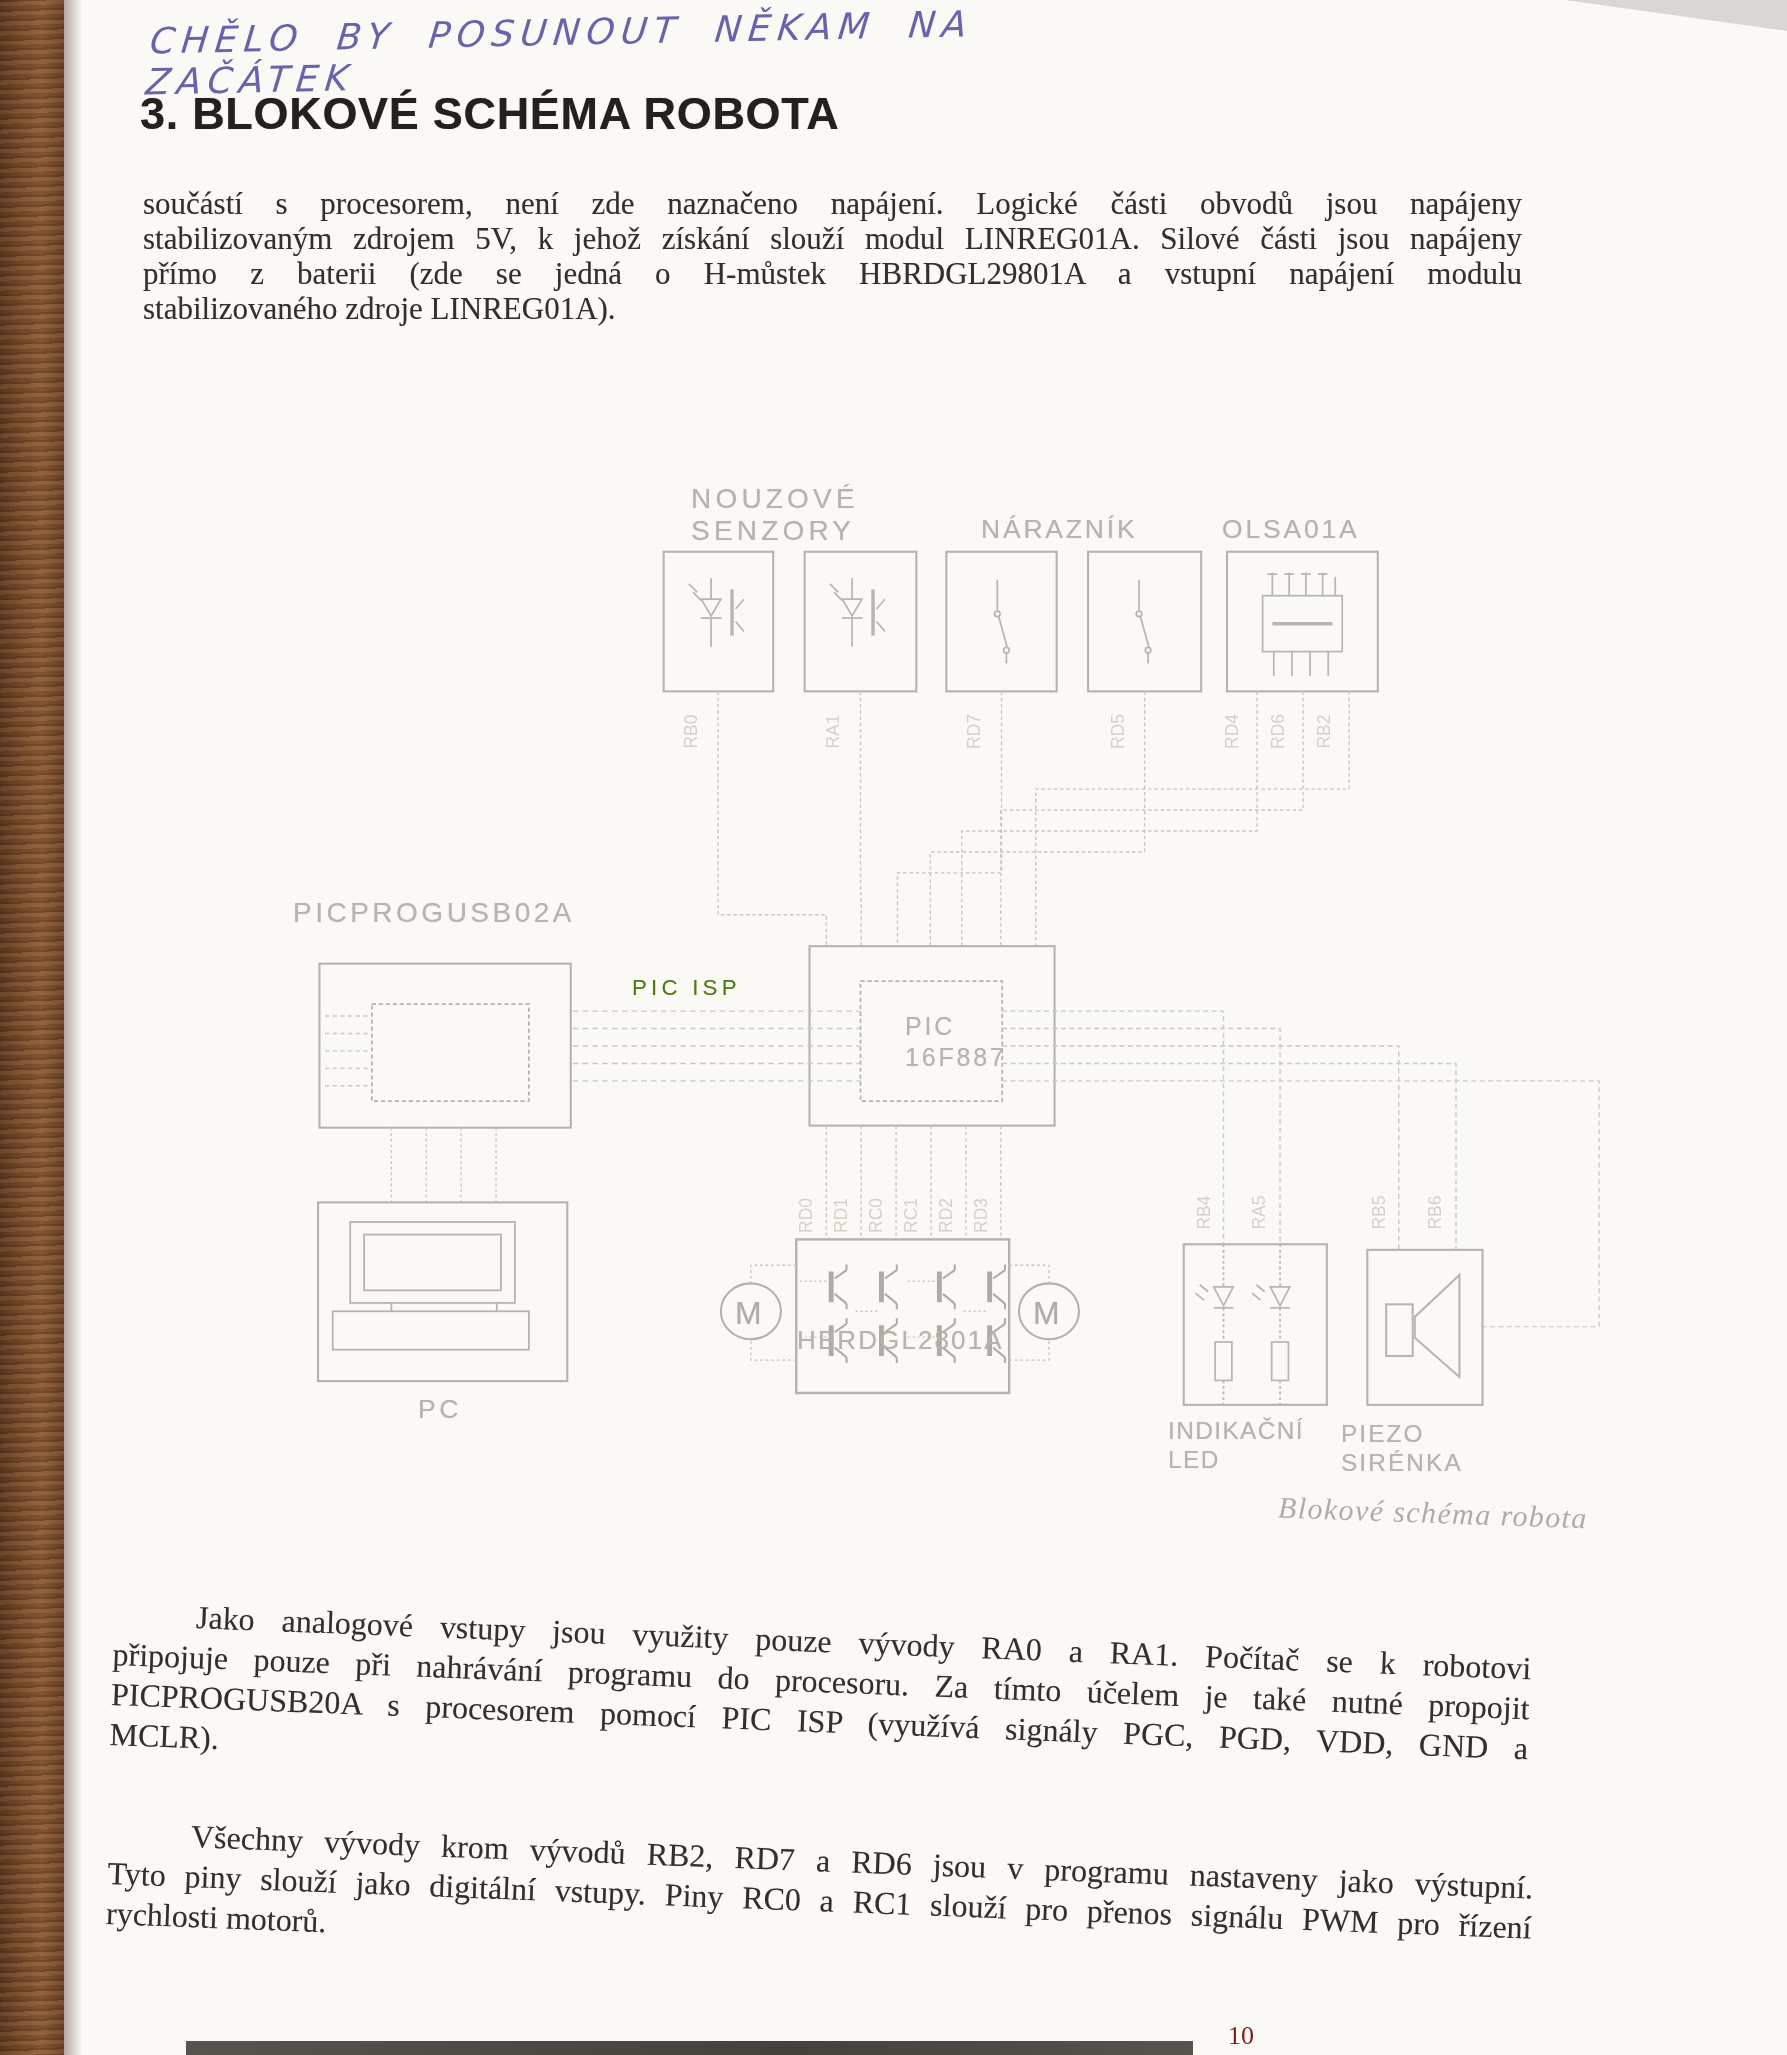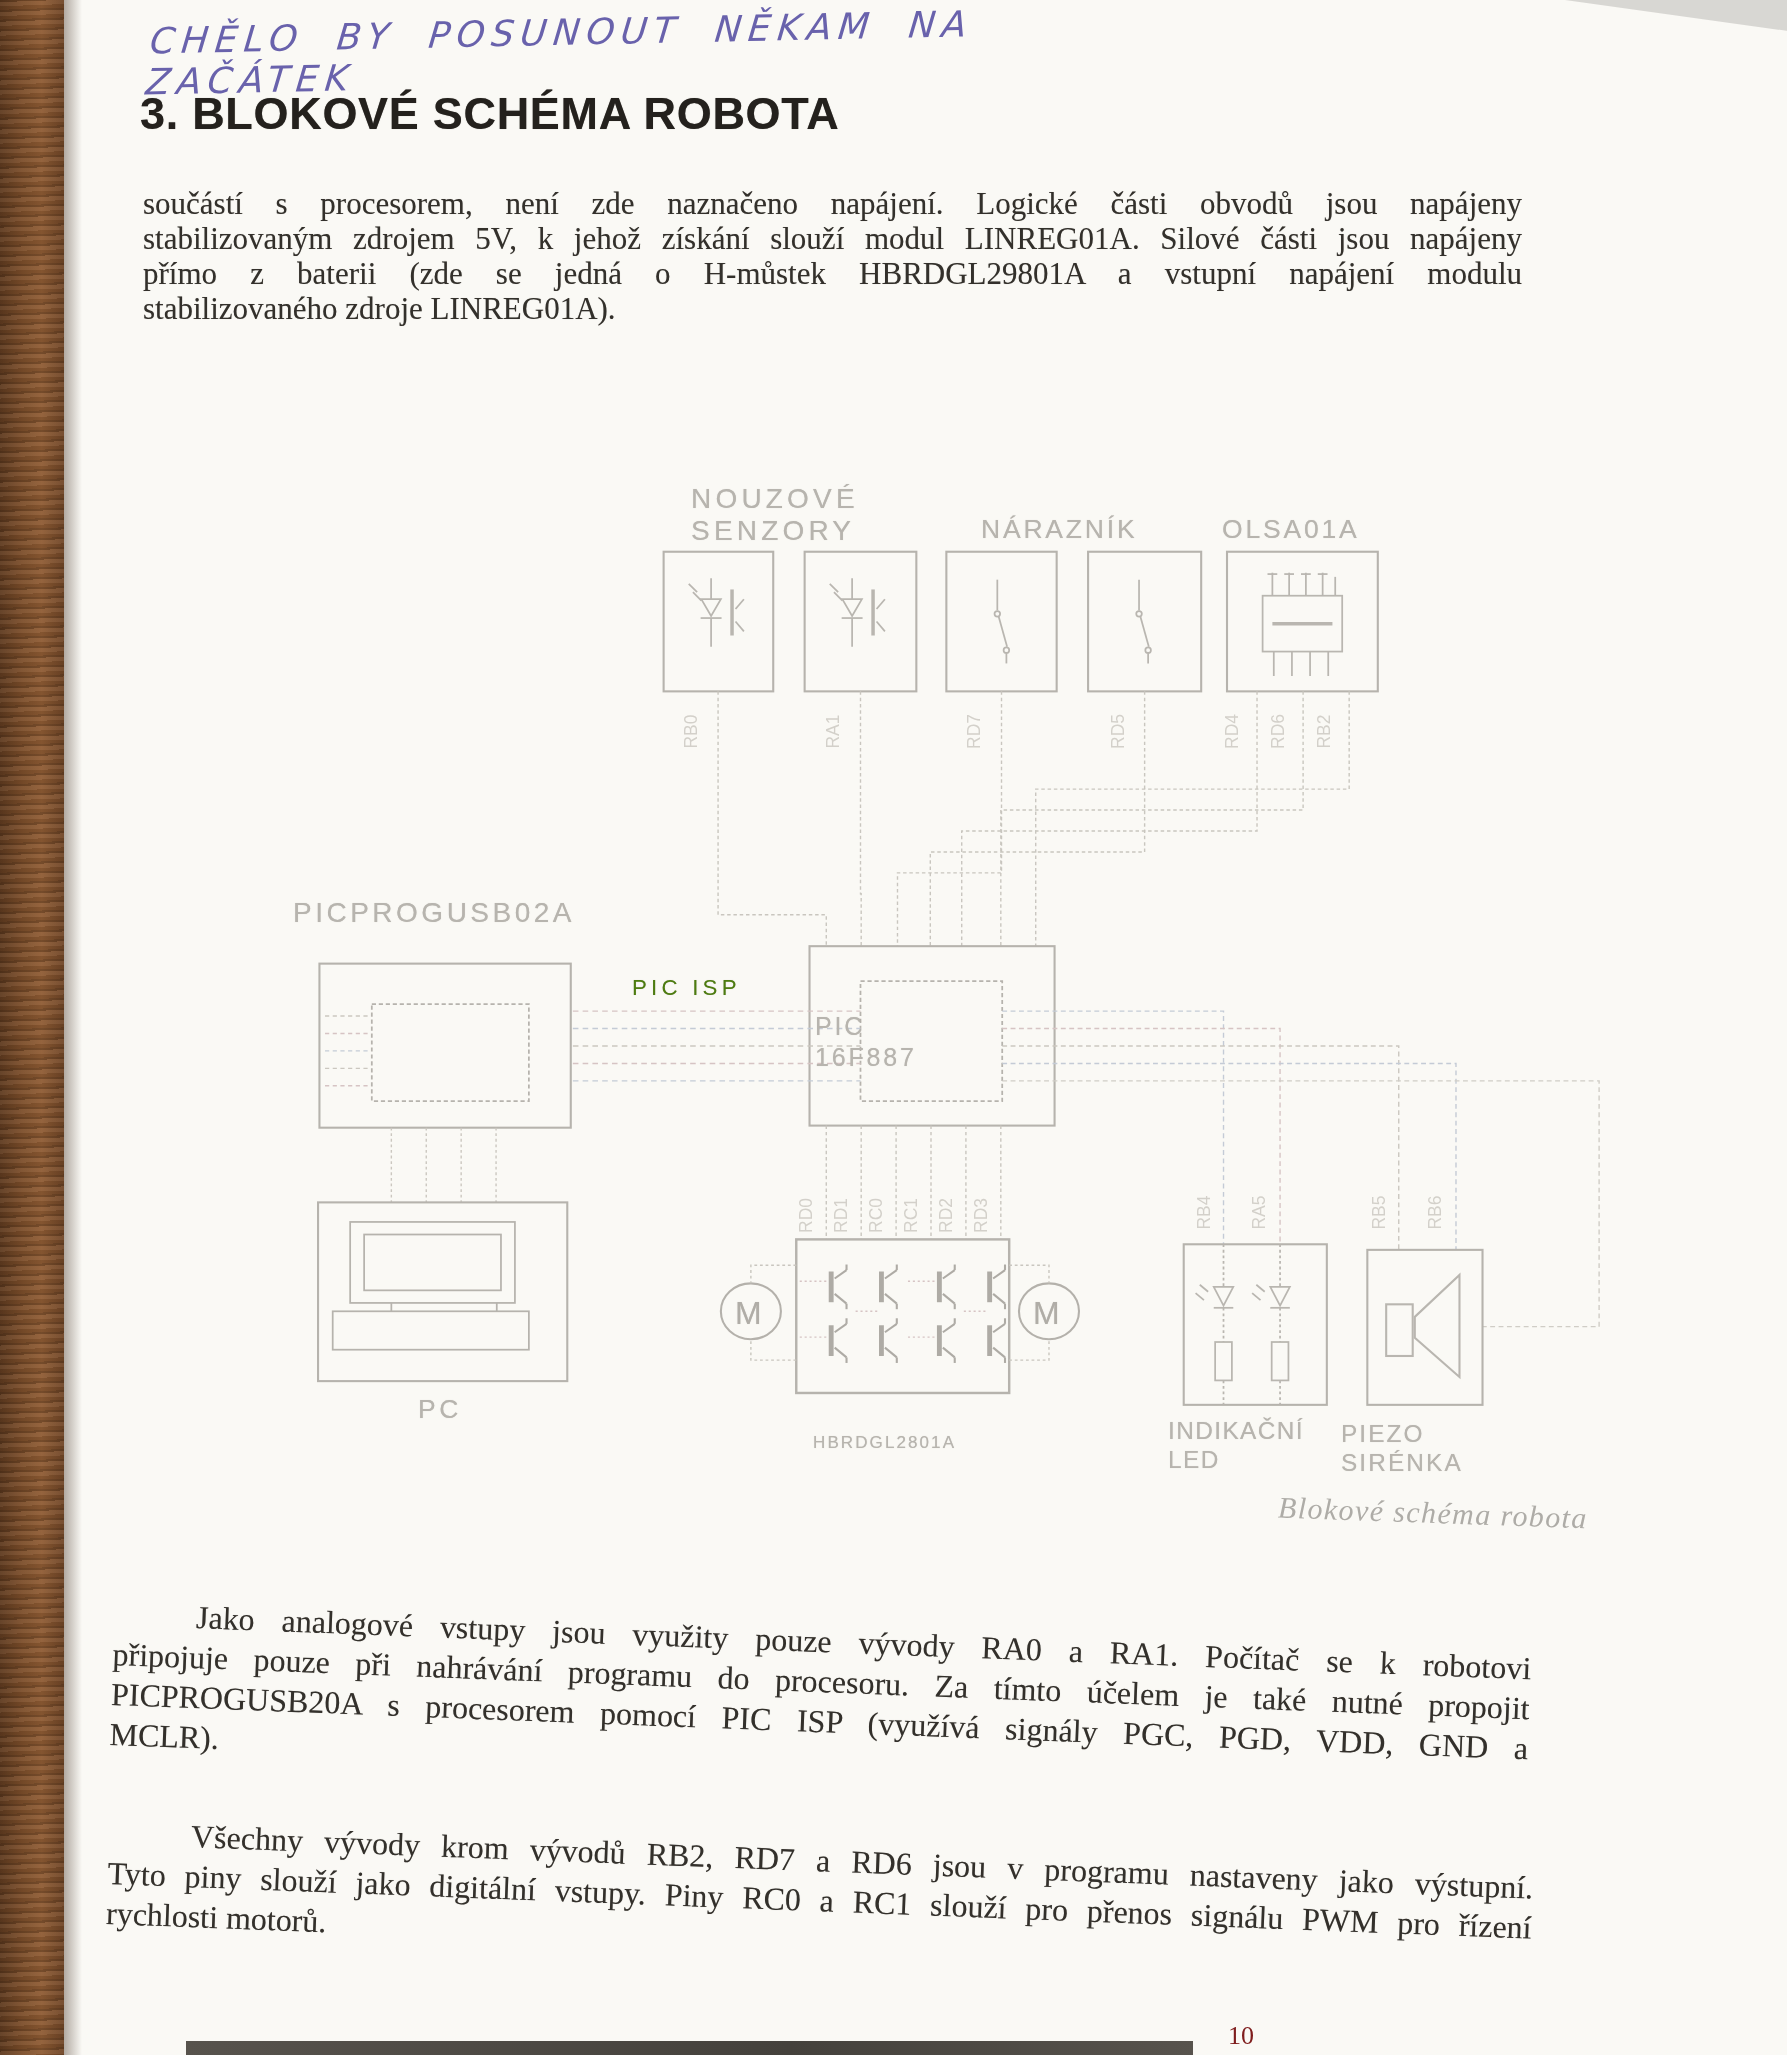--- a/index.html
+++ b/index.html
@@ -256,26 +256,26 @@
 </svg>
 
 <div class="dlabel center" style="left:691px;top:483px;width:196px;font-size:28px;letter-spacing:4.2px;">
   <div>NOUZOVÉ</div>
   <div>SENZORY</div>
 </div>
 <div class="dlabel" style="left:981px;top:514px;font-size:26.5px;letter-spacing:2.8px;">NÁRAZNÍK</div>
 <div class="dlabel" style="left:1222px;top:514px;font-size:26.5px;letter-spacing:2.8px;">OLSA01A</div>
 <div class="dlabel" style="left:293px;top:897px;font-size:28px;letter-spacing:3.5px;">PICPROGUSB02A</div>
 <div class="dlabel" style="left:632px;top:975px;font-size:22.3px;letter-spacing:4.2px;color:#4d7c0f;">PIC ISP</div>
-<div class="dlabel center" style="left:815px;top:1011px;width:142px;font-size:25px;letter-spacing:2.8px;line-height:31px;">
+<div class="dlabel center" style="left:905px;top:1011px;width:142px;font-size:25px;letter-spacing:2.8px;line-height:31px;">
   <div>PIC</div>
   <div>16F887</div>
 </div>
 <div class="dlabel" style="left:418px;top:1394px;font-size:26.5px;letter-spacing:3.5px;">PC</div>
-<div class="dlabel" style="left:797px;top:1433px;font-size:17px;letter-spacing:2.1px;margin-left:16px;">HBRDGL2801A</div>
+<div class="dlabel" style="left:797px;top:1325px;font-size:26px;letter-spacing:2.1px;">HBRDGL2801A</div>
 <div class="dlabel center" style="left:1168px;top:1416px;width:175px;font-size:24.4px;letter-spacing:1.4px;line-height:29px;">
   <div>INDIKAČNÍ</div>
   <div>LED</div>
 </div>
 <div class="dlabel center" style="left:1341px;top:1419px;width:171px;font-size:24.4px;letter-spacing:2.1px;line-height:29px;">
   <div>PIEZO</div>
   <div>SIRÉNKA</div>
 </div>
 <div class="dlabel" style="left:735px;top:1295px;font-size:32px;color:#b0ada7;">M</div>
 <div class="dlabel" style="left:1033px;top:1295px;font-size:32px;color:#b0ada7;">M</div>

